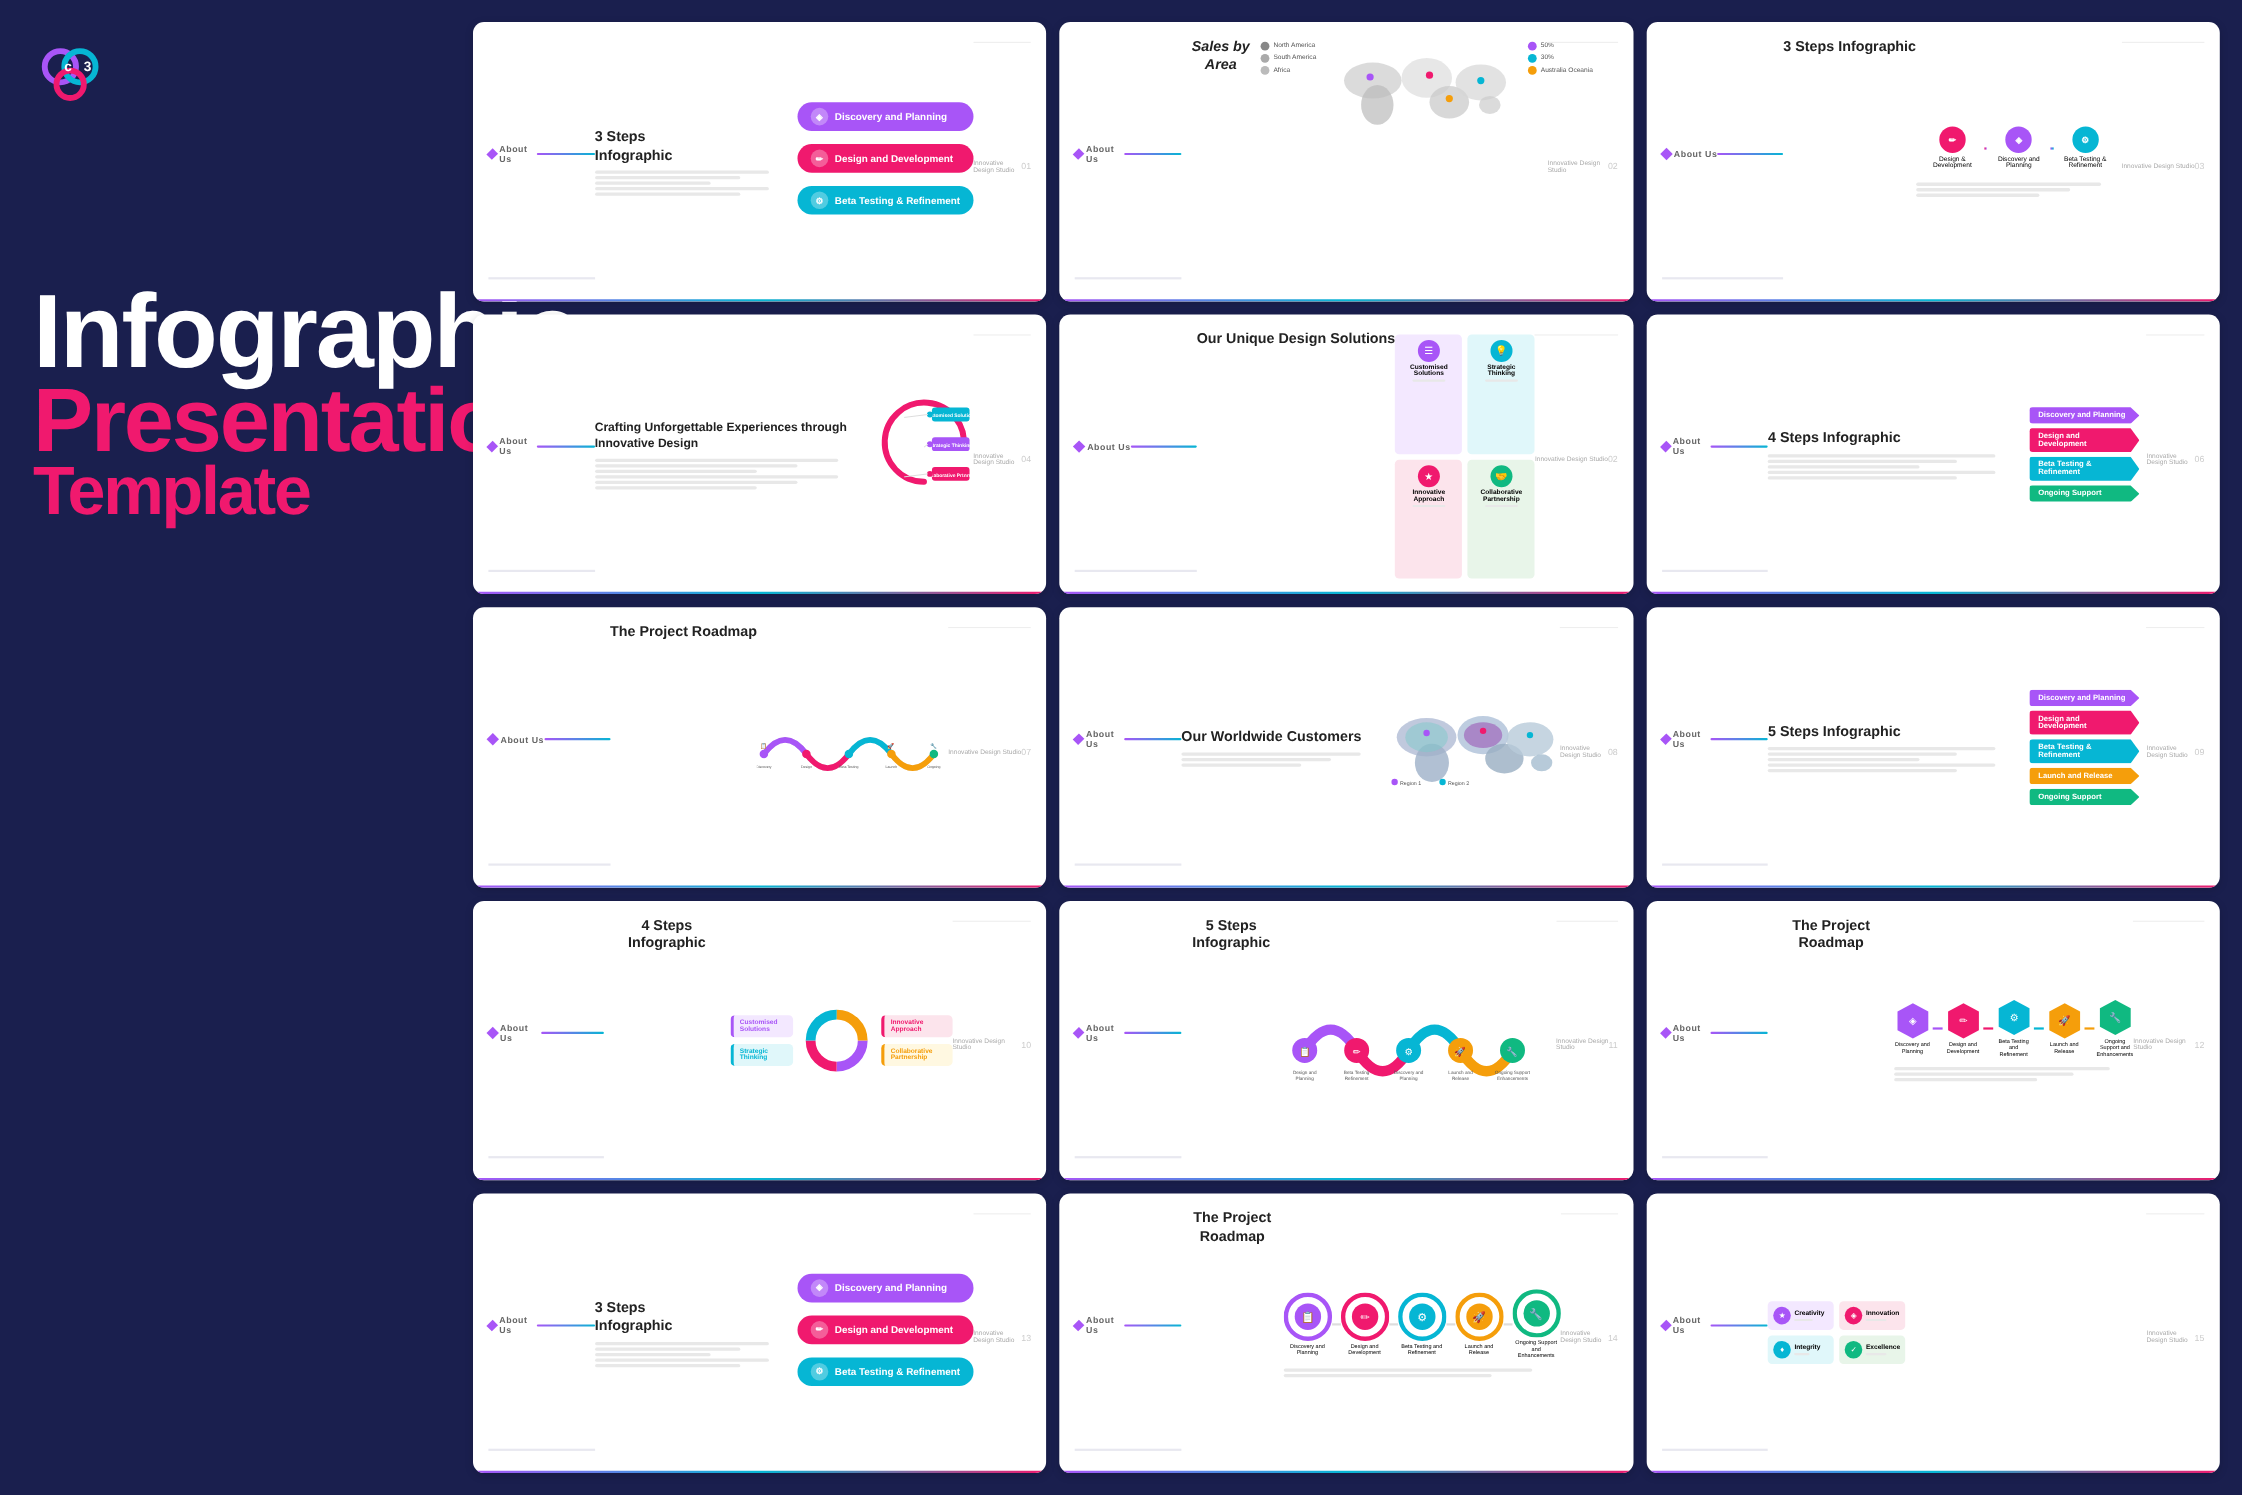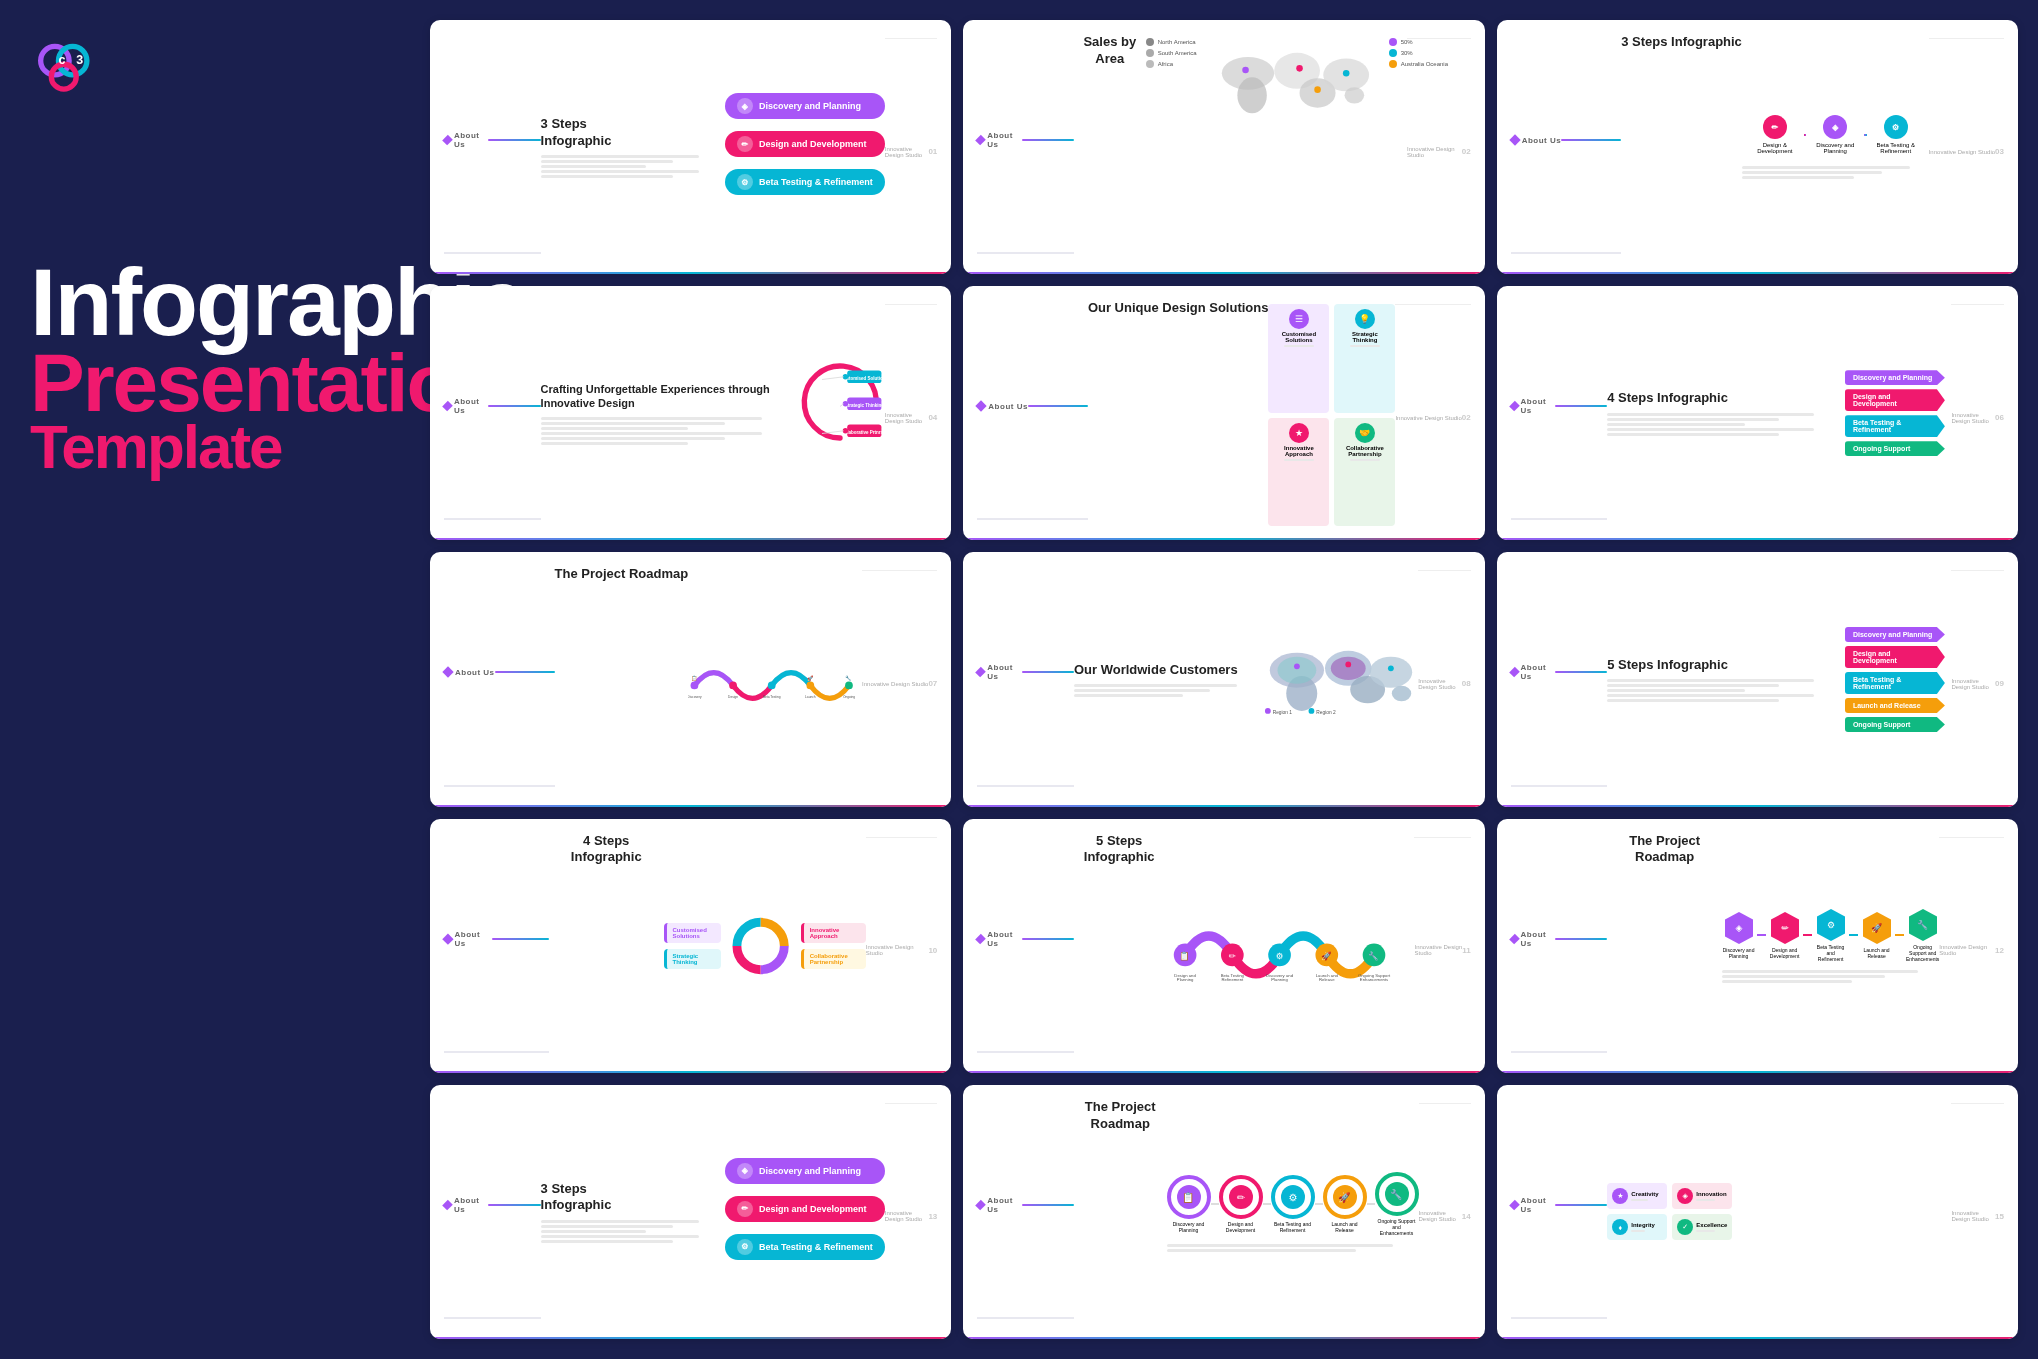--- a/index.html
+++ b/index.html
@@ -156,21 +156,21 @@
     }
 
     .slide-footer-text {
       font-size: 6px;
       color: #aaa;
     }
 
     .slide-footer-num {
       font-size: 8px;
       color: #ccc;
-      font-weight: 700;
+      font-weight: 400;
     }
 
     
     .text-lines {
       display: flex;
       flex-direction: column;
       gap: 2px;
       width: 100%;
     }
 
@@ -334,21 +334,21 @@
   </div>
 
   <div class="slide-card">
     <div class="slide-header">
       <div class="about-tag">
         <div class="tag-diamond"></div>
         <span class="slide-tag">About Us</span>
       </div>
       <div class="slide-header-line"></div>
     </div>
-    <div class="slide-title" style="text-align:center;">Sales by Area</div>
+    <div class="slide-title" style="text-align:center;font-style:italic;">Sales by Area</div>
     <div style="display:flex;gap:6px;align-items:flex-start;flex:1;">
       <div class="map-legend" style="flex-shrink:0;padding-top:4px;">
         <div class="legend-item">
             <div class="legend-dot" style="background:#888;"></div>
             <span style="font-size:6px;">North America</span>
           </div>
         <div class="legend-item">
             <div class="legend-dot" style="background:#aaa;"></div>
             <span style="font-size:6px;">South America</span>
           </div>

